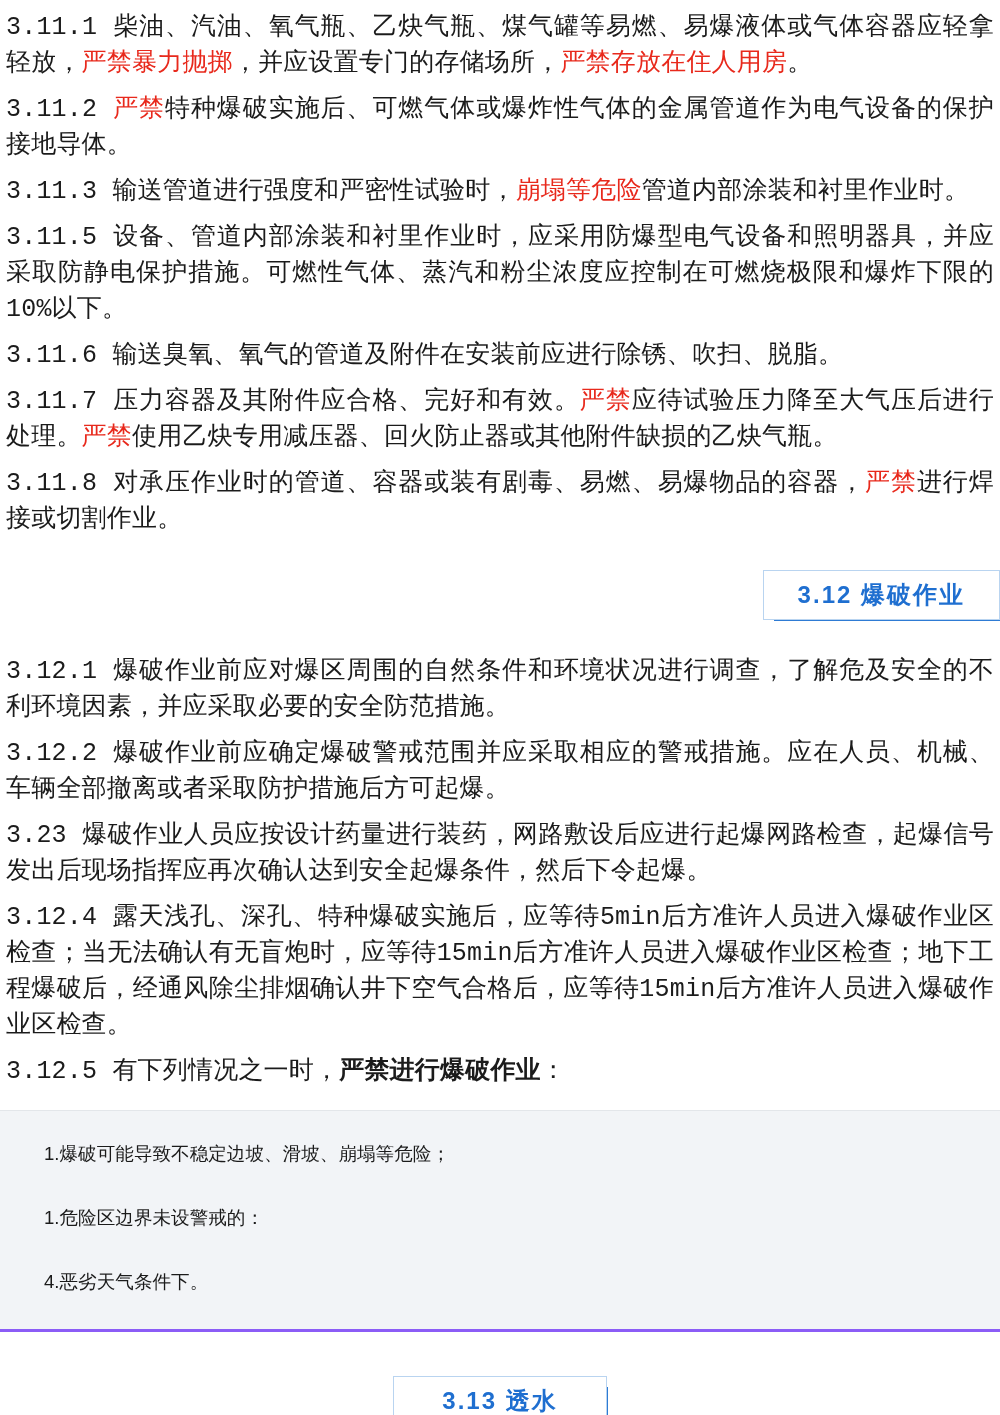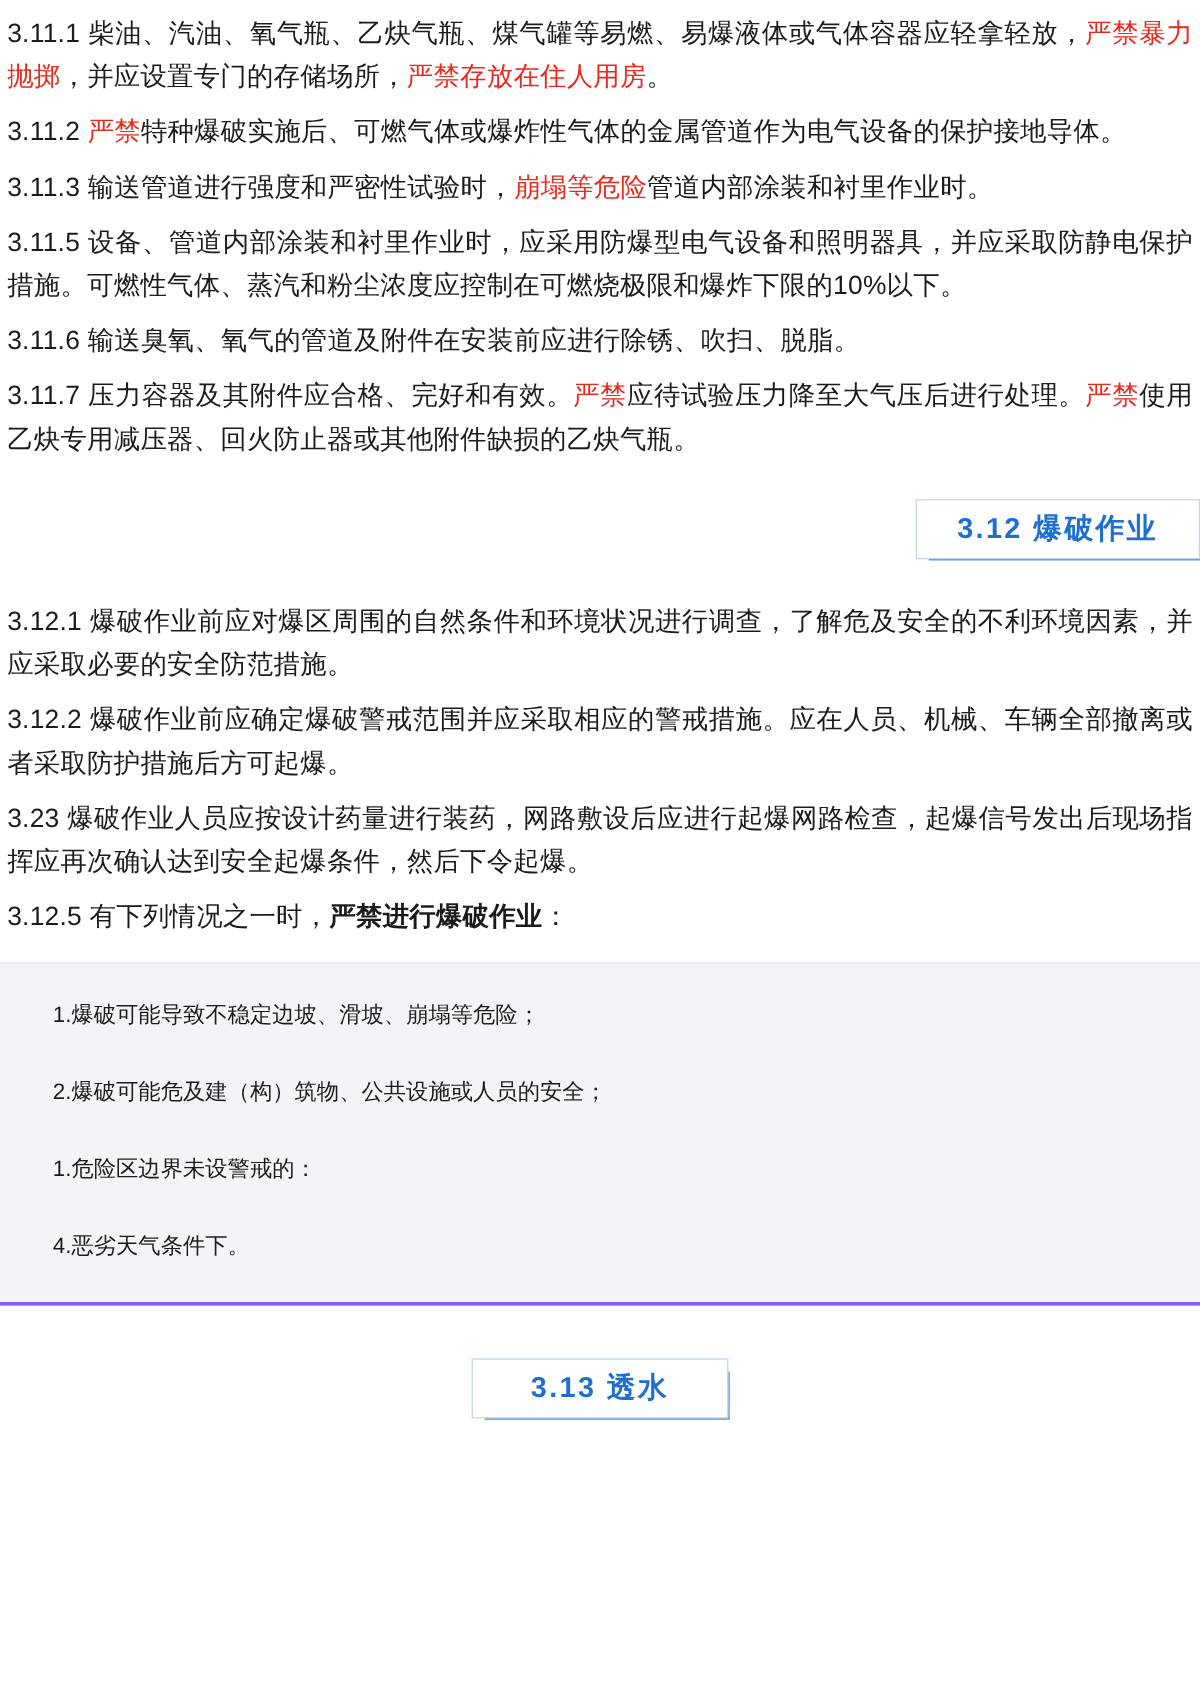--- a/index.html
+++ b/index.html
@@ -17,25 +17,26 @@
     line-height: 1.0;
   }
   .page {
     width: 1000px;
     padding: 10px 0 0 0;
     position: relative;
   }
   .para {
     margin: 0 2px 10px 2px;
     padding: 0 4px;
-    font-size: 22px;
+    font-size: 25px;
     line-height: 36px;
     letter-spacing: 0.2px;
     text-align: justify;
     color: #1b1b1b;
+    font-family: Liberation Mono, monospace;
   }
   .red { color: #e8291c; }
   .bold { font-weight: bold; }
   .section-heading-wrap {
     display: flex;
     justify-content: flex-end;
     margin: 32px 0 34px 0;
   }
   .section-heading {
     position: relative;
@@ -102,36 +103,37 @@
 
 <div class="page">
 
   <div>
     <p class="para"><span>3.11.1 柴油、汽油、氧气瓶、乙炔气瓶、煤气罐等易燃、易爆液体或气体容器应轻拿轻放，</span><span class="red">严禁暴力抛掷</span><span>，并应设置专门的存储场所，</span><span class="red">严禁存放在住人用房</span><span>。</span></p>
     <p class="para"><span>3.11.2 </span><span class="red">严禁</span><span>特种爆破实施后、可燃气体或爆炸性气体的金属管道作为电气设备的保护接地导体。</span></p>
     <p class="para"><span>3.11.3 输送管道进行强度和严密性试验时，</span><span class="red">崩塌等危险</span><span>管道内部涂装和衬里作业时。</span></p>
     <p class="para"><span>3.11.5 设备、管道内部涂装和衬里作业时，应采用防爆型电气设备和照明器具，并应采取防静电保护措施。可燃性气体、蒸汽和粉尘浓度应控制在可燃烧极限和爆炸下限的10%以下。</span></p>
     <p class="para"><span>3.11.6 输送臭氧、氧气的管道及附件在安装前应进行除锈、吹扫、脱脂。</span></p>
     <p class="para"><span>3.11.7 压力容器及其附件应合格、完好和有效。</span><span class="red">严禁</span><span>应待试验压力降至大气压后进行处理。</span><span class="red">严禁</span><span>使用乙炔专用减压器、回火防止器或其他附件缺损的乙炔气瓶。</span></p>
+    <p class="para"><span>3.11.8 对承压作业时的管道、容器或装有剧毒、易燃、易爆物品的容器，</span><span class="red">严禁</span><span>进行焊接或切割作业。</span></p>
   </div>
 
   <div class="section-heading-wrap">
     <div class="section-heading plain">3.12 爆破作业</div>
   </div>
 
   <div>
     <p class="para"><span>3.12.1 爆破作业前应对爆区周围的自然条件和环境状况进行调查，了解危及安全的不利环境因素，并应采取必要的安全防范措施。</span></p>
     <p class="para"><span>3.12.2 爆破作业前应确定爆破警戒范围并应采取相应的警戒措施。应在人员、机械、车辆全部撤离或者采取防护措施后方可起爆。</span></p>
     <p class="para"><span>3.23 爆破作业人员应按设计药量进行装药，网路敷设后应进行起爆网路检查，起爆信号发出后现场指挥应再次确认达到安全起爆条件，然后下令起爆。</span></p>
+    <p class="para"><span>3.12.4 露天浅孔、深孔、特种爆破实施后，应等待5min后方准许人员进入爆破作业区检查；当无法确认有无盲炮时，应等待15min后方准许人员进入爆破作业区检查；地下工程爆破后，经通风除尘排烟确认井下空气合格后，应等待15min后方准许人员进入爆破作业区检查。</span></p>
     <p class="para"><span>3.12.5 有下列情况之一时，</span><span class="bold">严禁进行爆破作业</span><span>：</span></p>
   </div>
 
   <div class="callout">
     <div class="callout-item">1.爆破可能导致不稳定边坡、滑坡、崩塌等危险；</div>
-    <div class="callout-item">2.爆破可能危及建（构）筑物、公共设施或人员的安全；</div>
     <div class="callout-item">1.危险区边界未设警戒的：</div>
     <div class="callout-item">4.恶劣天气条件下。</div>
   </div>
 
   <div class="heading2-wrap">
     <div class="heading2">3.13 透水</div>
   </div>
 
 </div>
 

